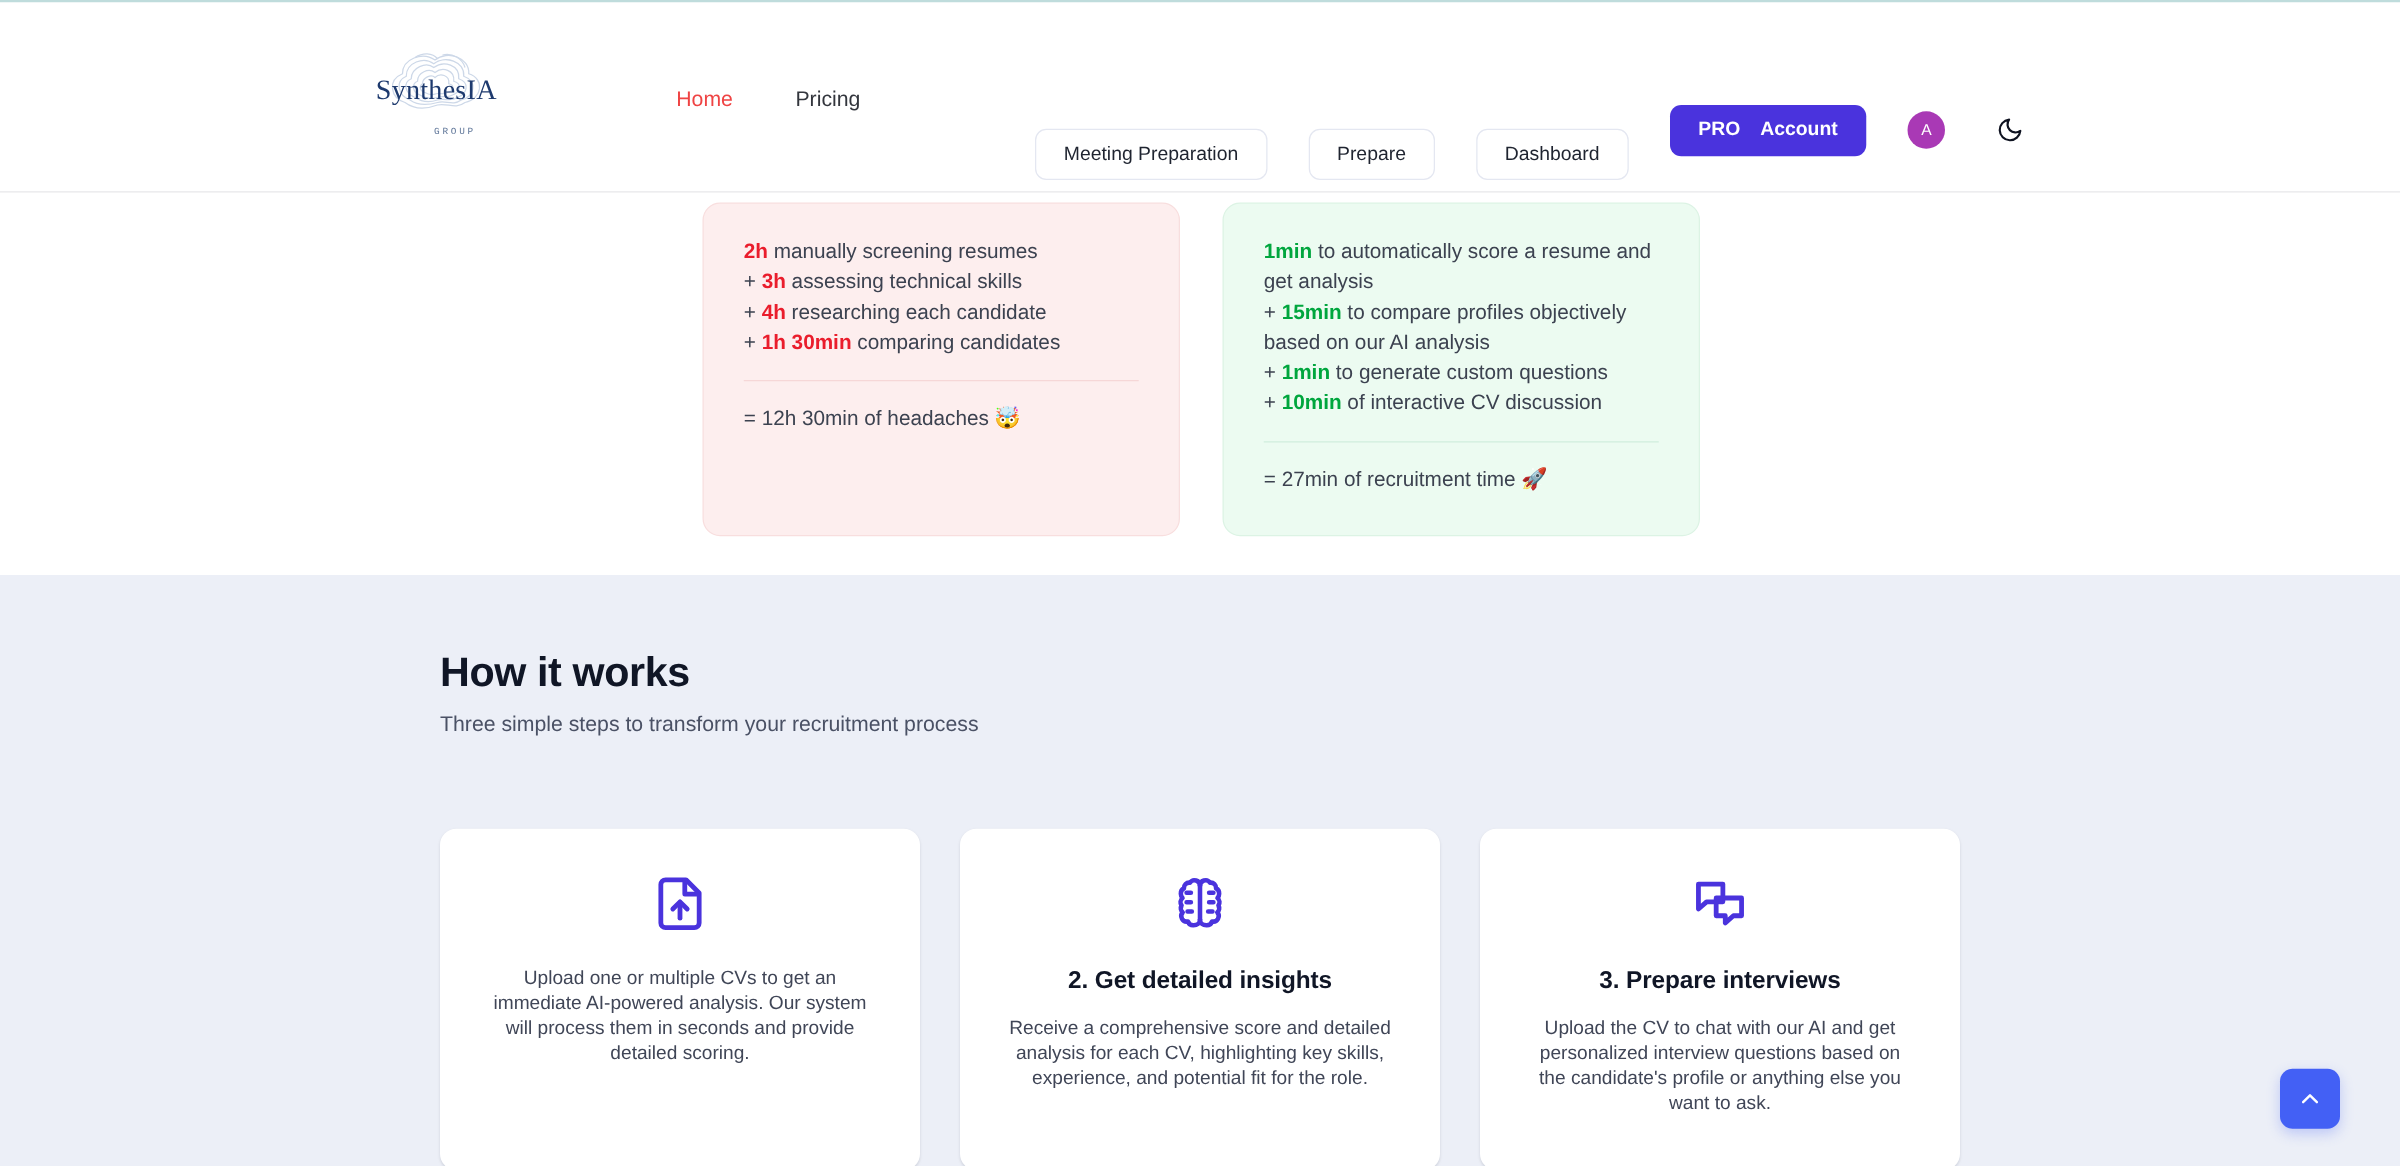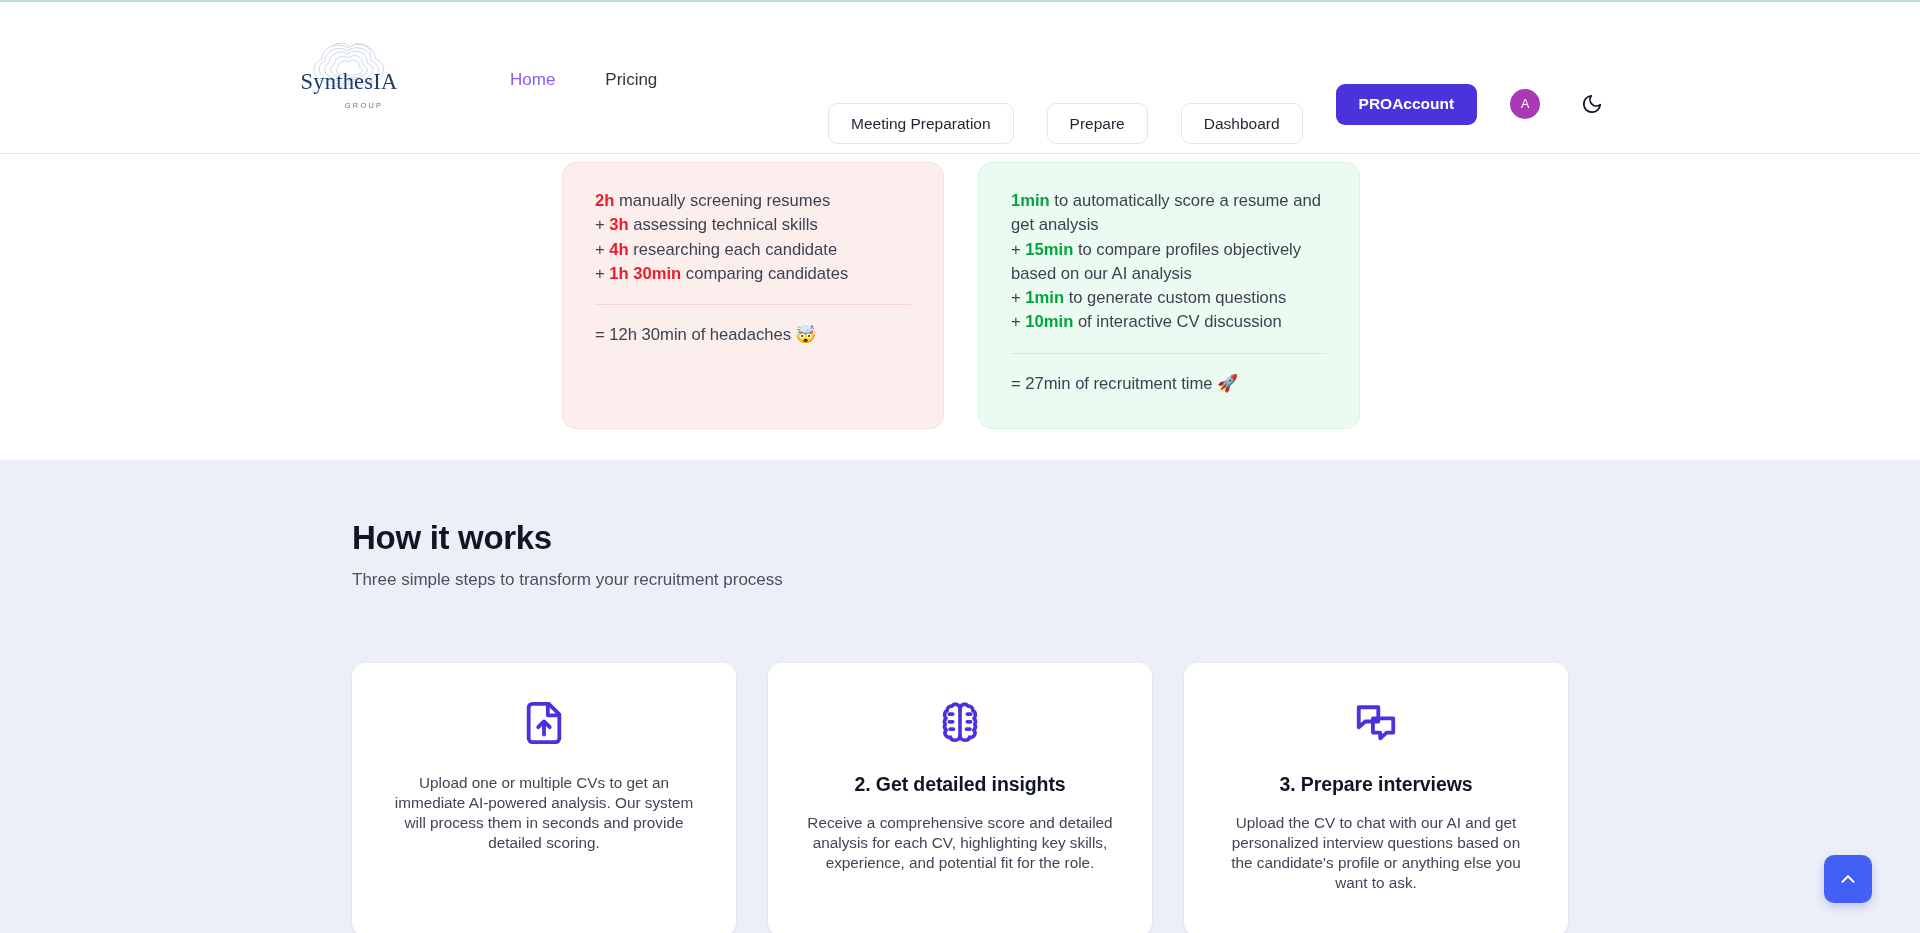--- a/index.html
+++ b/index.html
@@ -61,45 +61,45 @@
     position: relative;
     font-family: "Liberation Serif", serif;
     font-size: 22.5px;
     line-height: 1;
     letter-spacing: .2px;
     color: #1e3a6e;
     z-index: 2;
   }
   .brand-sub {
     position: relative;
-    font-family: Liberation Sans, sans-serif;
+    font-family: Liberation Mono, monospace;
     font-size: 7.5px;
     letter-spacing: 2.2px;
     color: #5f7699;
-    margin-top: 8px;
+    margin-top: 19px;
     margin-left: 30px;
     z-index: 2;
   }
 
   .nav-links {
     position: absolute;
     left: 510px;
     top: 68px;
     display: flex;
     gap: 50px;
     align-items: center;
   }
   .nav-link {
     font-size: 17px;
     color: #33363d;
     text-decoration: none;
     cursor: pointer;
     white-space: nowrap;
   }
-  .nav-link.active { color: #8b5cf6; }
+  .nav-link.active { color: #ef4444; margin-left: 31px; }
 
   .nav-actions {
     position: absolute;
     left: 828px;
     top: 62px;
     display: flex;
     align-items: center;
     gap: 33px;
   }
   .ghost-btn {
@@ -126,21 +126,21 @@
     border-radius: 9px;
     font-family: "Liberation Sans", sans-serif;
     font-size: 15.5px;
     font-weight: bold;
     color: #ffffff;
     cursor: pointer;
     white-space: nowrap;
     display: flex;
     align-items: center;
     justify-content: center;
-    gap: 0;
+    gap: 16px;
   }
   .pro-btn .pro-tag { font-weight: bold; }
   .pro-btn .pro-rest { font-weight: bold; }
 
   .avatar {
     width: 30px; height: 30px;
     border-radius: 50%;
     background: #a939b5;
     color: #ffffff;
     font-size: 12.5px;

